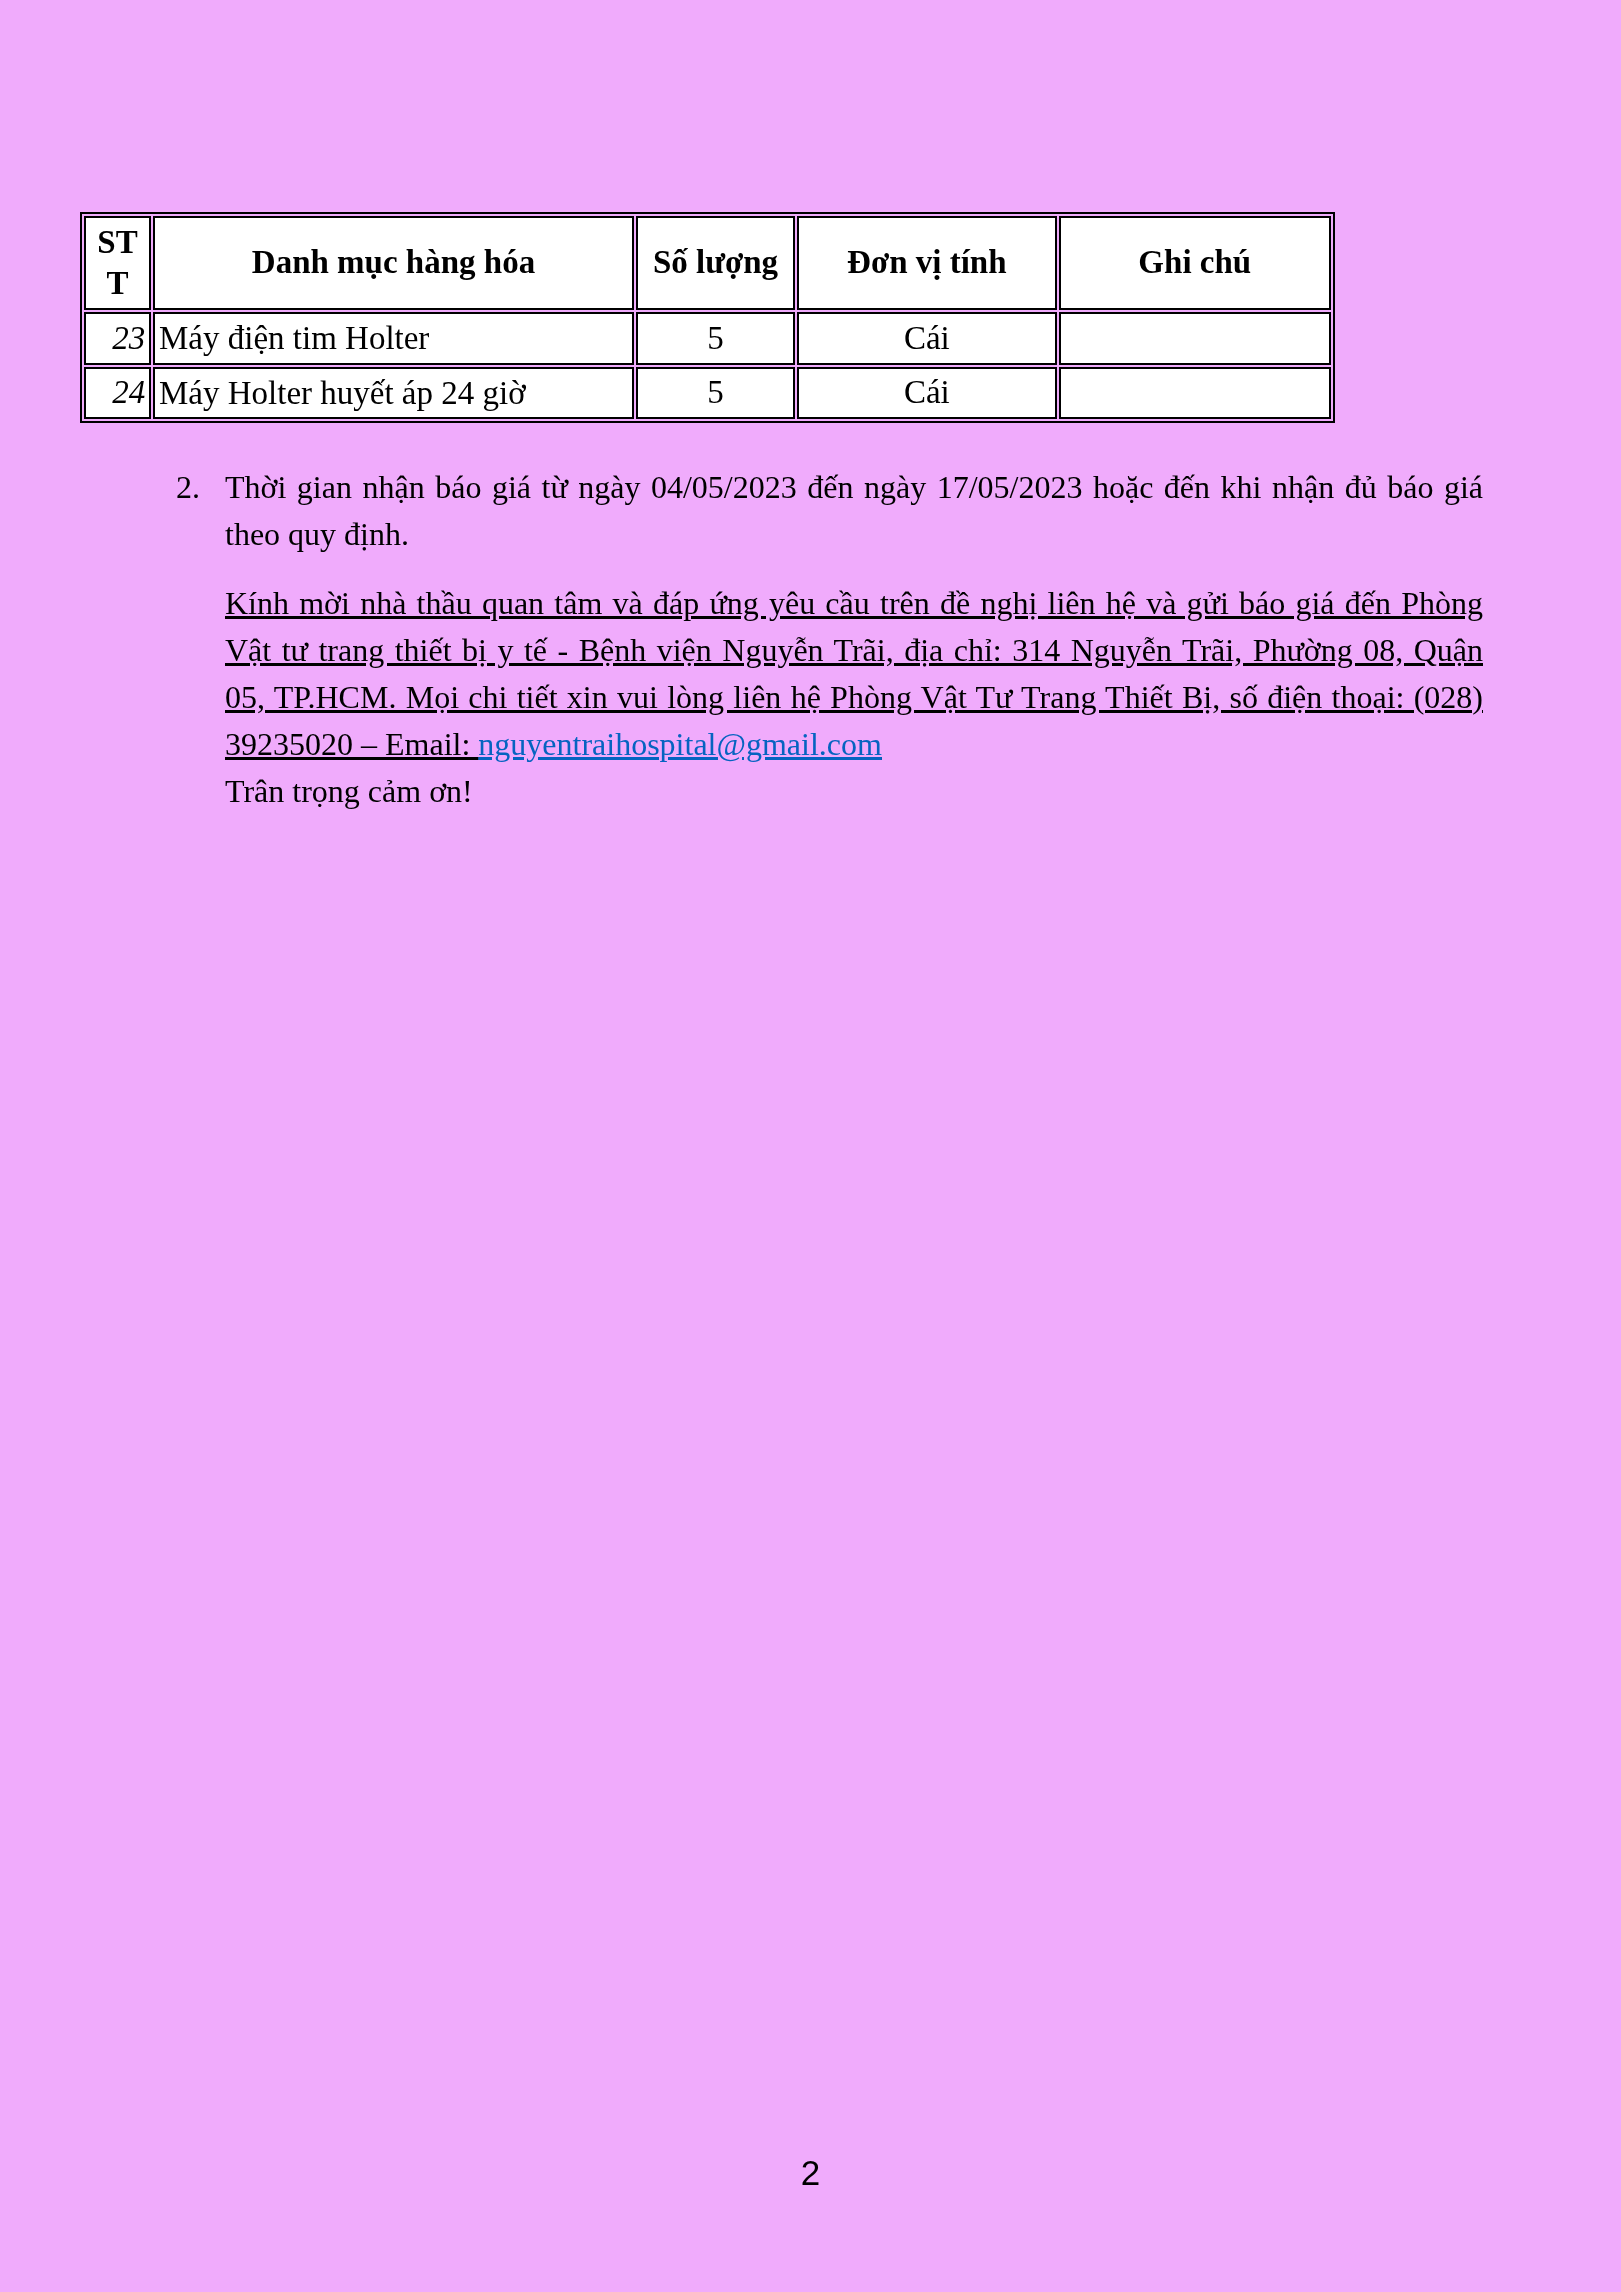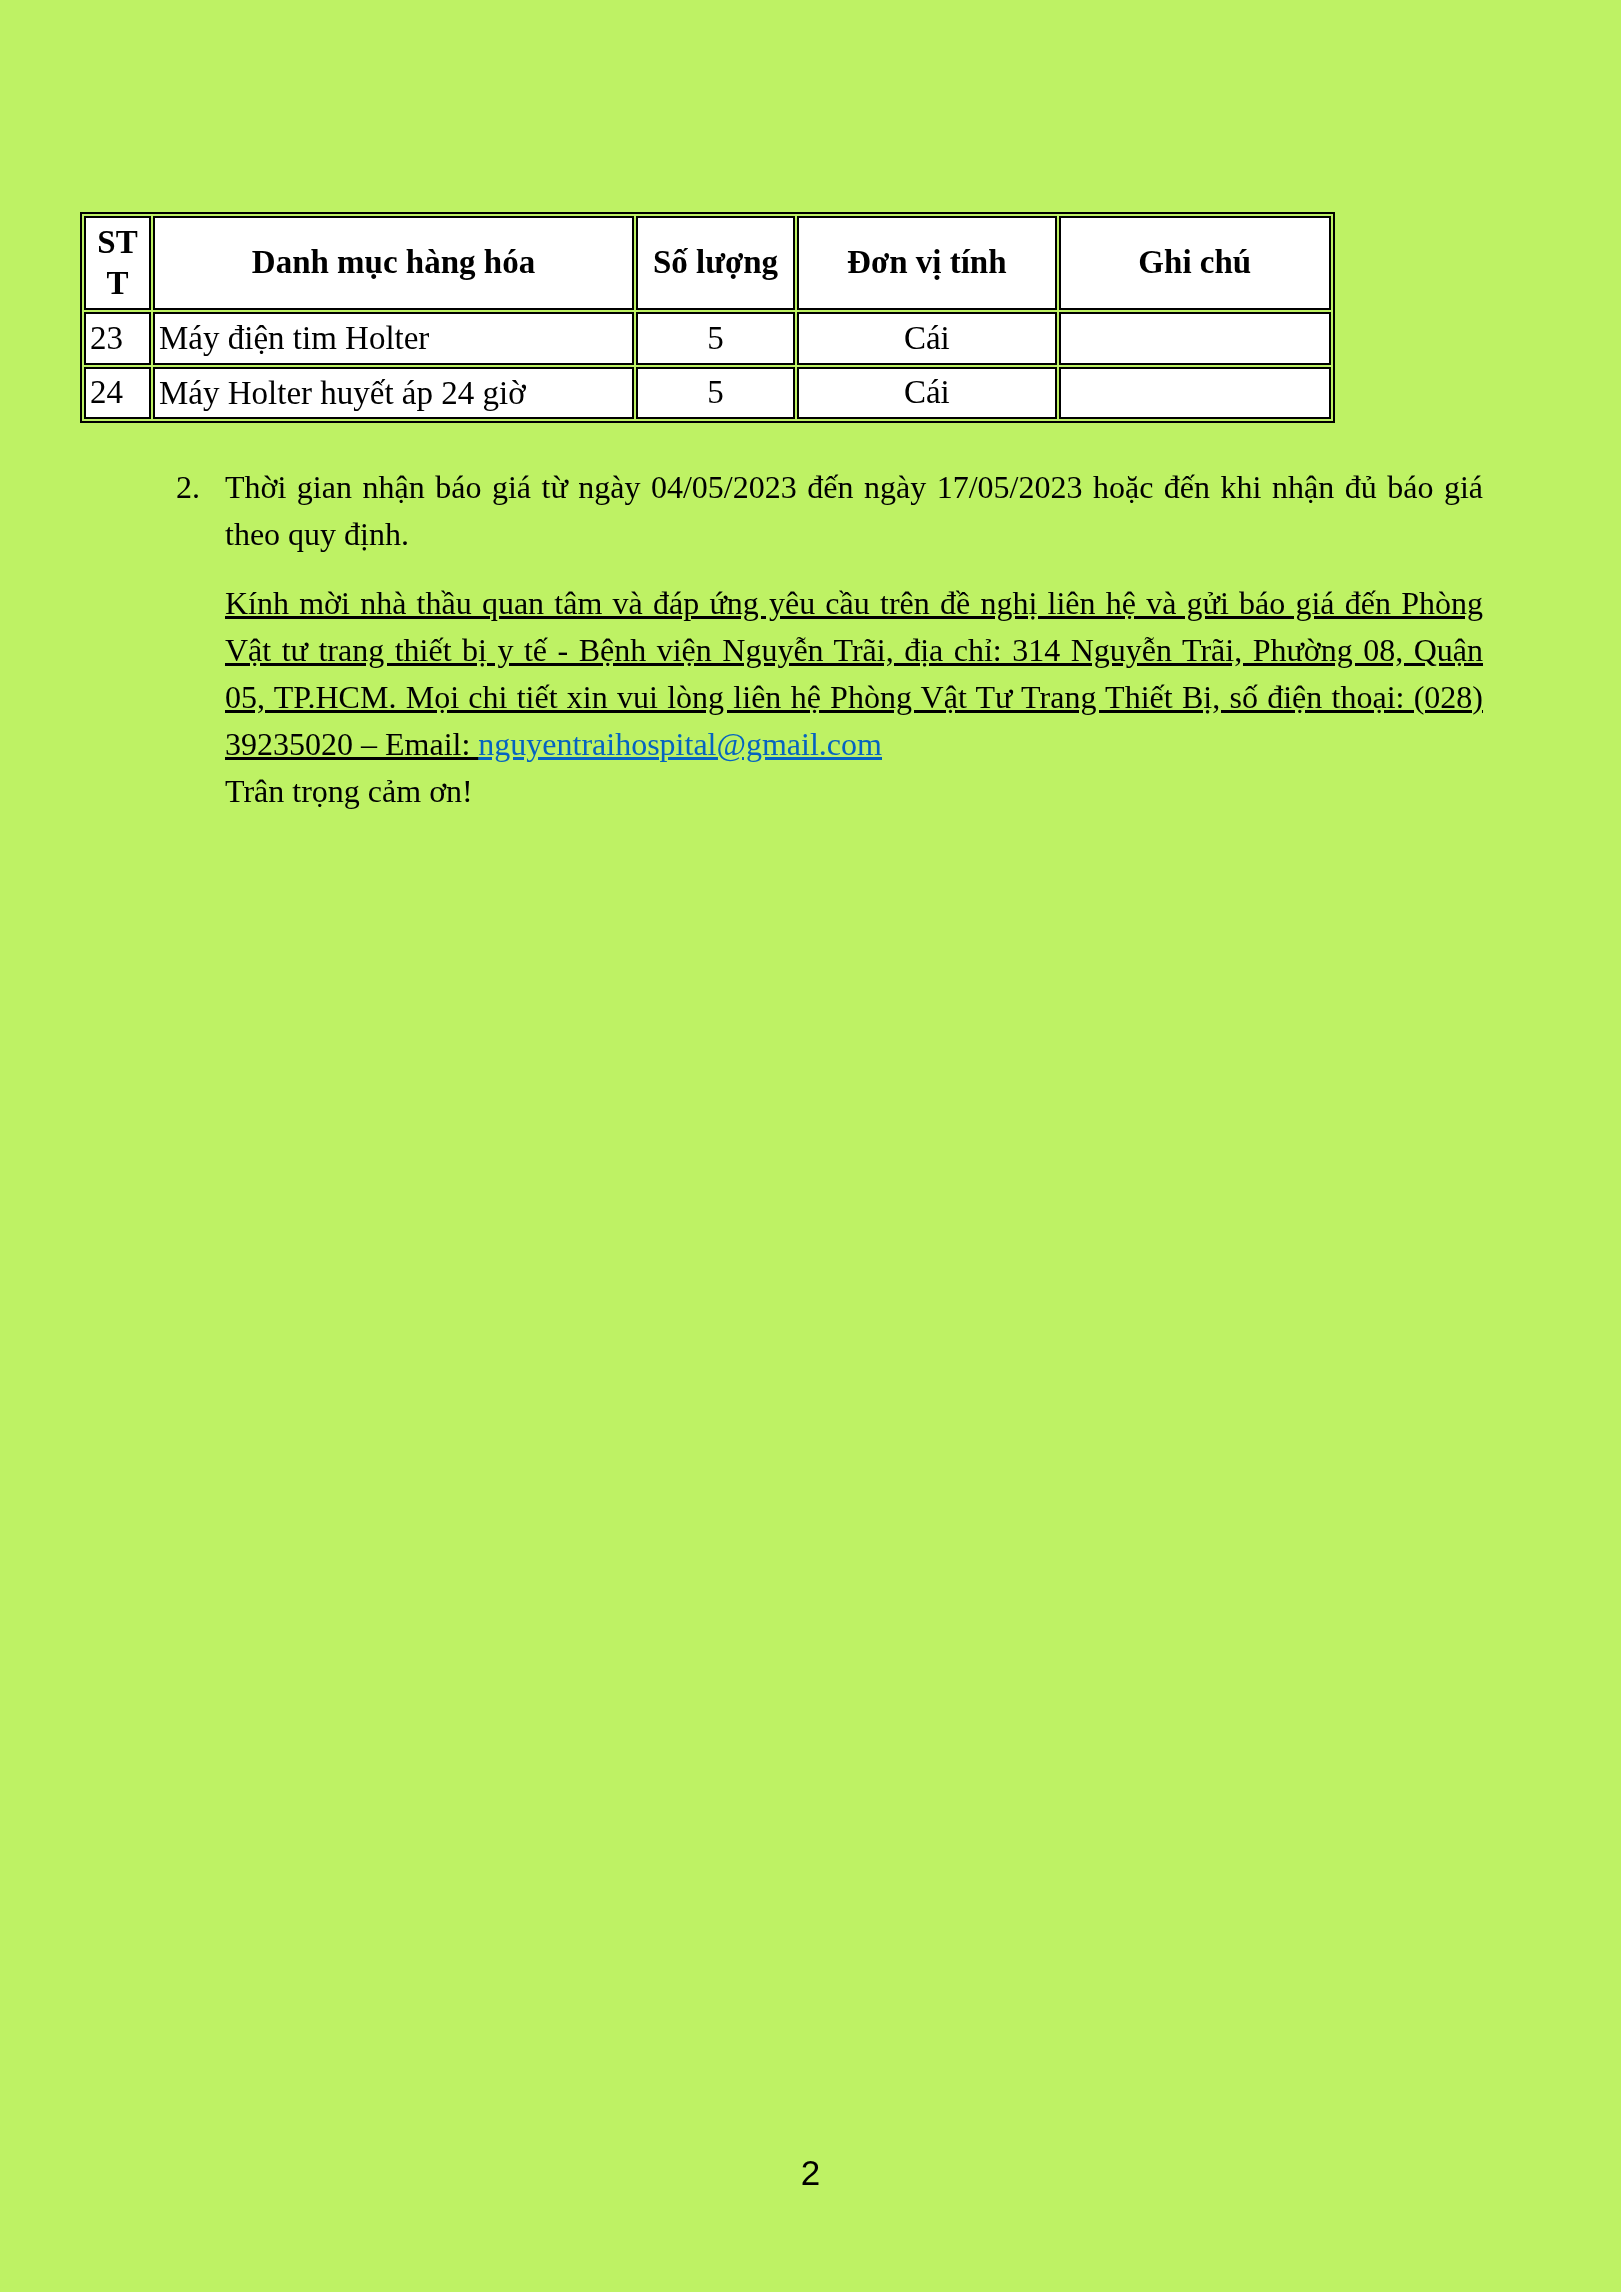--- a/index.html
+++ b/index.html
@@ -2,21 +2,21 @@
 <html lang="vi"><head>
 <meta charset="utf-8">
 <style>
   * { margin: 0; padding: 0; box-sizing: border-box; }
   html, body { background: #ffffff; }
   .page {
     position: relative;
     width: 1621px;
     height: 2293px;
     margin: 0 auto;
-    background: #bef264;
+    background: #f0abfc;
     color: #000000;
     font-family: "Liberation Serif", "DejaVu Serif", serif;
     overflow: hidden;
   }
 
   
   table.items {
     margin: 212px 0 0 80px;
     width: 1255px;
     table-layout: fixed;
@@ -32,21 +32,21 @@
   }
   table.items th {
     height: 94px;
     font-weight: bold;
     text-align: center;
     line-height: 1.25;
     padding: 2px 3.9px;
   }
   table.items td { height: 49px; padding: 2px 3.9px; }
   th.h-stt { word-break: break-all; padding: 2px 3.9px; }
-  td.c-stt  { text-align: left; }
+  td.c-stt  { text-align: right; font-style: italic; }
   td.c-name { text-align: left; padding-left: 5.9px; line-height: 1.35; }
   td.c-qty, td.c-unit { text-align: center; }
 
   
   .bodytext { font-size: 32px; line-height: 47px; }
   .list-item {
     display: flex;
     margin: 41px 138px 0 176px;
   }
   .list-item .marker { width: 49px; flex: 0 0 49px; }

